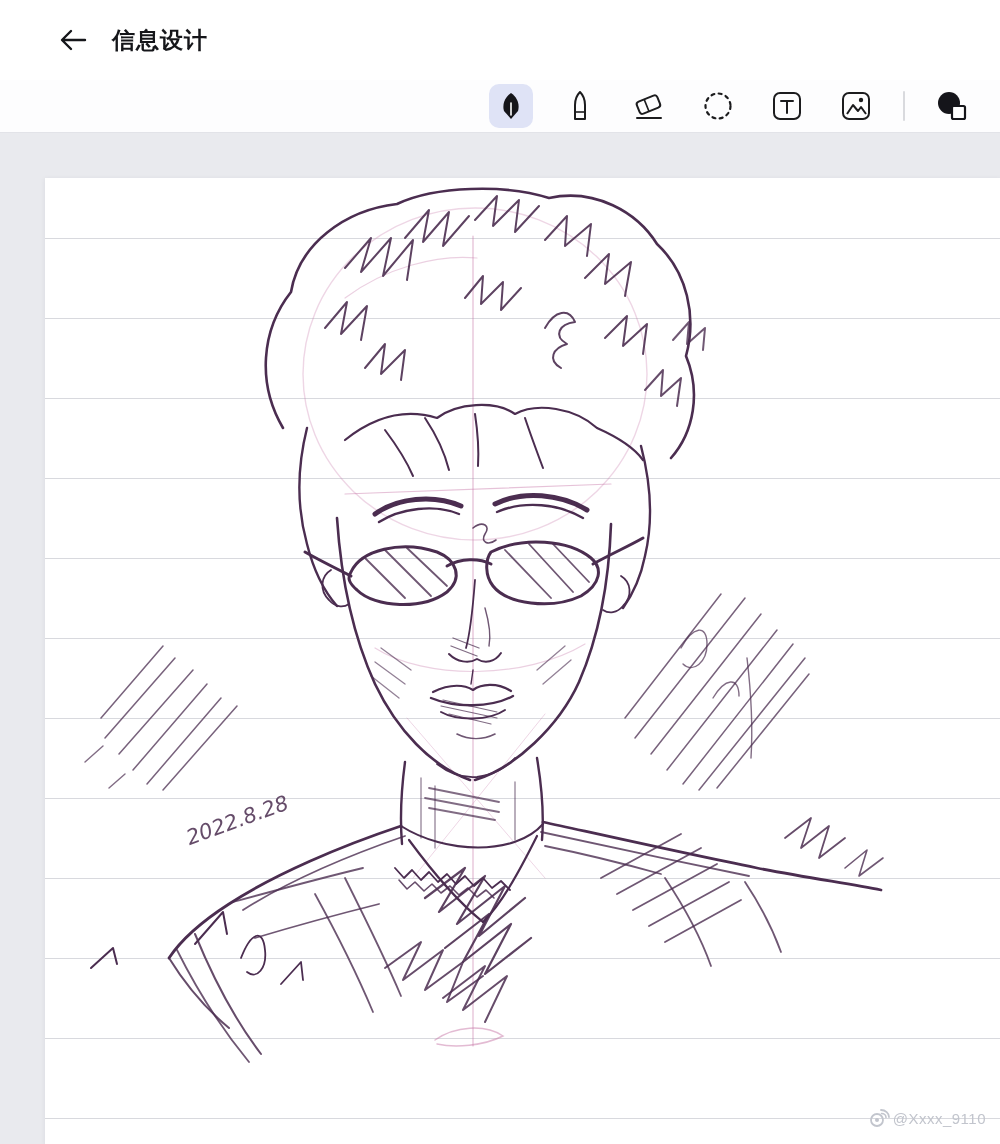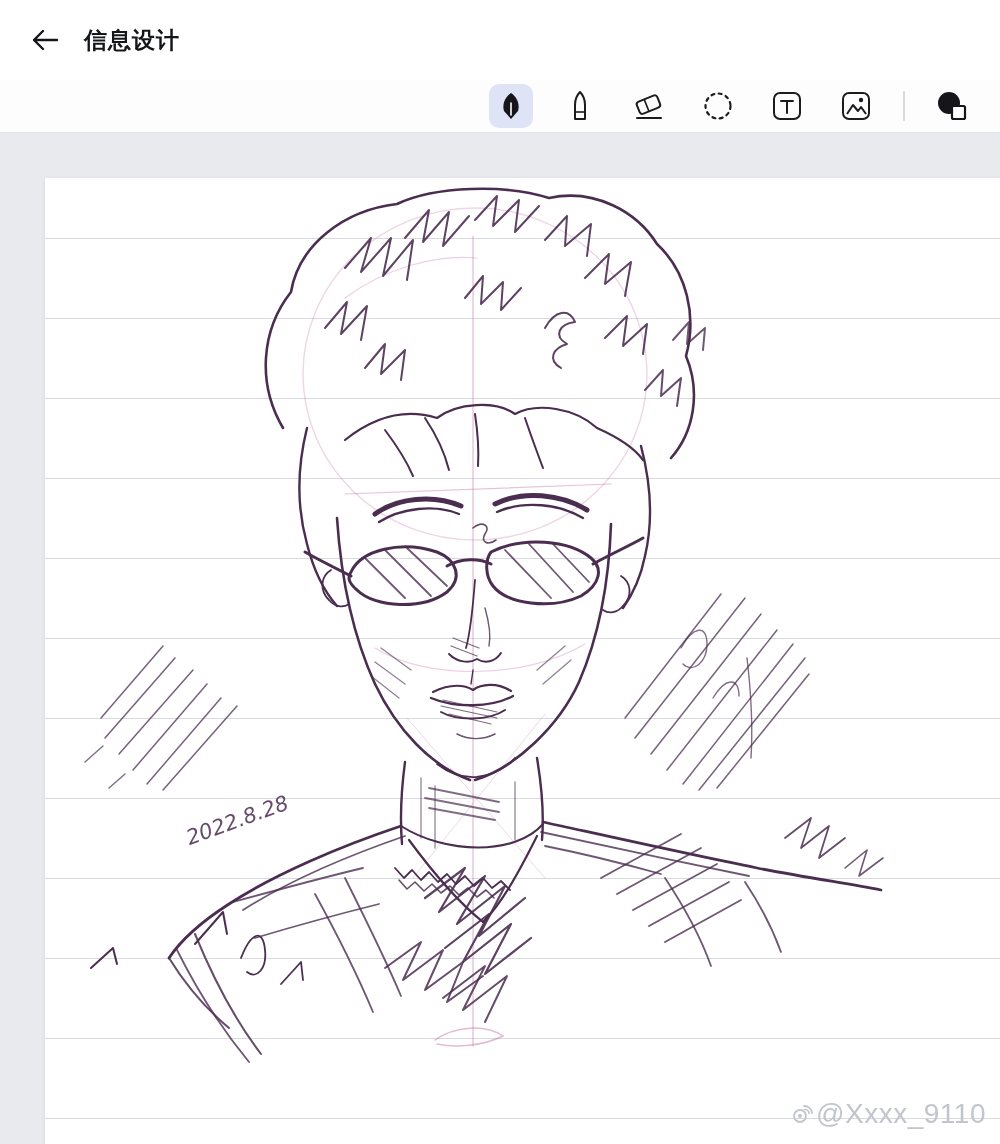--- a/index.html
+++ b/index.html
@@ -2,21 +2,21 @@
 <html><head>
 <meta charset="utf-8">
 <style>
   * { box-sizing: border-box; margin: 0; padding: 0; }
   html,body { width:1000px; height:1144px; overflow:hidden; }
   body { font-family:"Liberation Sans","DejaVu Sans",sans-serif; background:#e9eaee; }
 
   
   .header {
     width:1000px; height:80px; background:#ffffff;
-    display:flex; align-items:center; padding-left:28px; gap:22px;
+    display:flex; align-items:center; padding-left:56px; gap:22px;
   }
   .back-btn { width:34px; height:30px; display:flex; align-items:center; justify-content:center; cursor:pointer; background:none; border:none; }
   .page-title { font-size:23px; font-weight:700; color:#15161a; letter-spacing:1px; }
 
   
   .toolbar {
     width:1000px; height:53px; background:#fdfdfe;
     border-bottom:1px solid #e2e3e8;
     display:flex; align-items:center; justify-content:flex-end;
     gap:25px; padding-right:26px;
@@ -38,21 +38,21 @@
     box-shadow:0 1px 5px rgba(40,44,70,0.08);
   }
   .sketch-svg { position:absolute; left:0; top:0; }
 
   .ink path, .ink line { stroke:#4b2d50; fill:none; stroke-linecap:round; stroke-linejoin:round; }
   .pink path, .pink ellipse { stroke:#c778a8; fill:none; stroke-linecap:round; }
 
   .watermark {
     position:absolute; right:14px; bottom:14px;
     display:flex; align-items:center; gap:0;
-    color:#c2c5cd; font-size:28px; letter-spacing:0.5px;
+    color:#c2c5cd; font-size:15px; letter-spacing:0.5px;
   }
 </style>
 </head>
 <body>
 
 <div class="header">
   <button class="back-btn">
     <svg width="34" height="28" viewBox="0 0 34 28">
       <path d="M 29,14 H 7 M 15,5 L 6,14 L 15,23" stroke="#15161a" stroke-width="2.4" fill="none" stroke-linecap="round" stroke-linejoin="round"></path>
     </svg>

